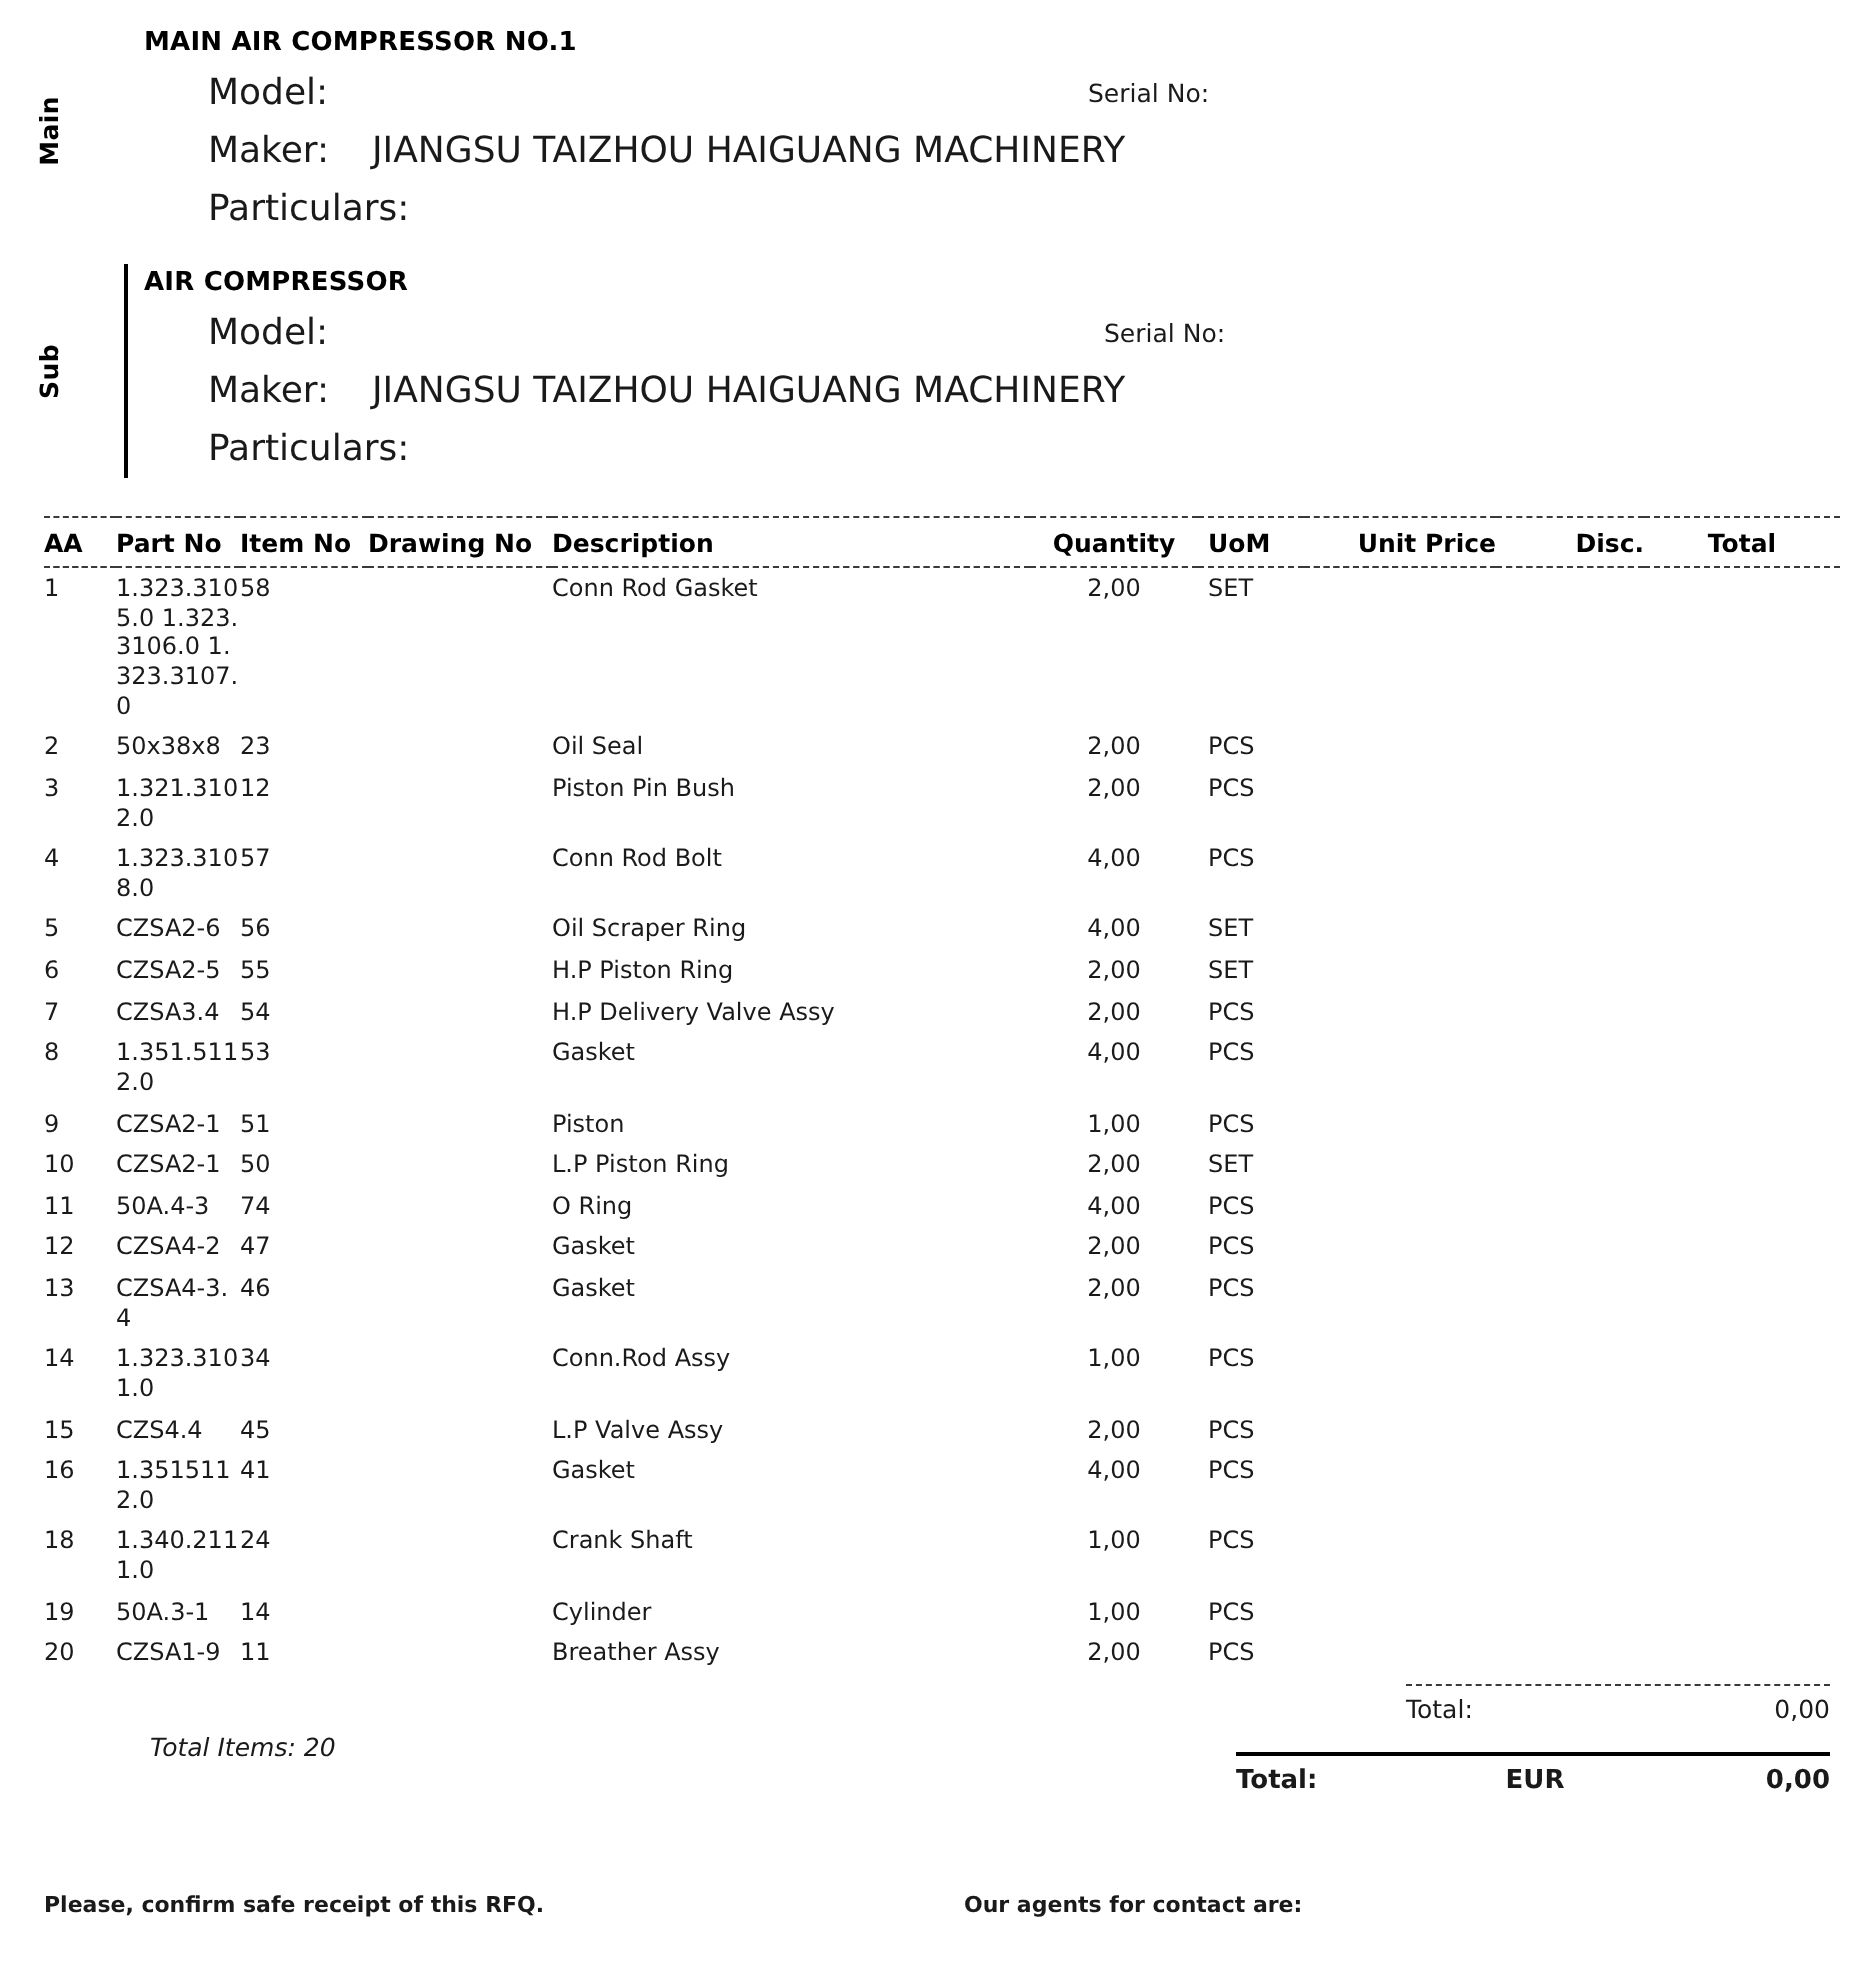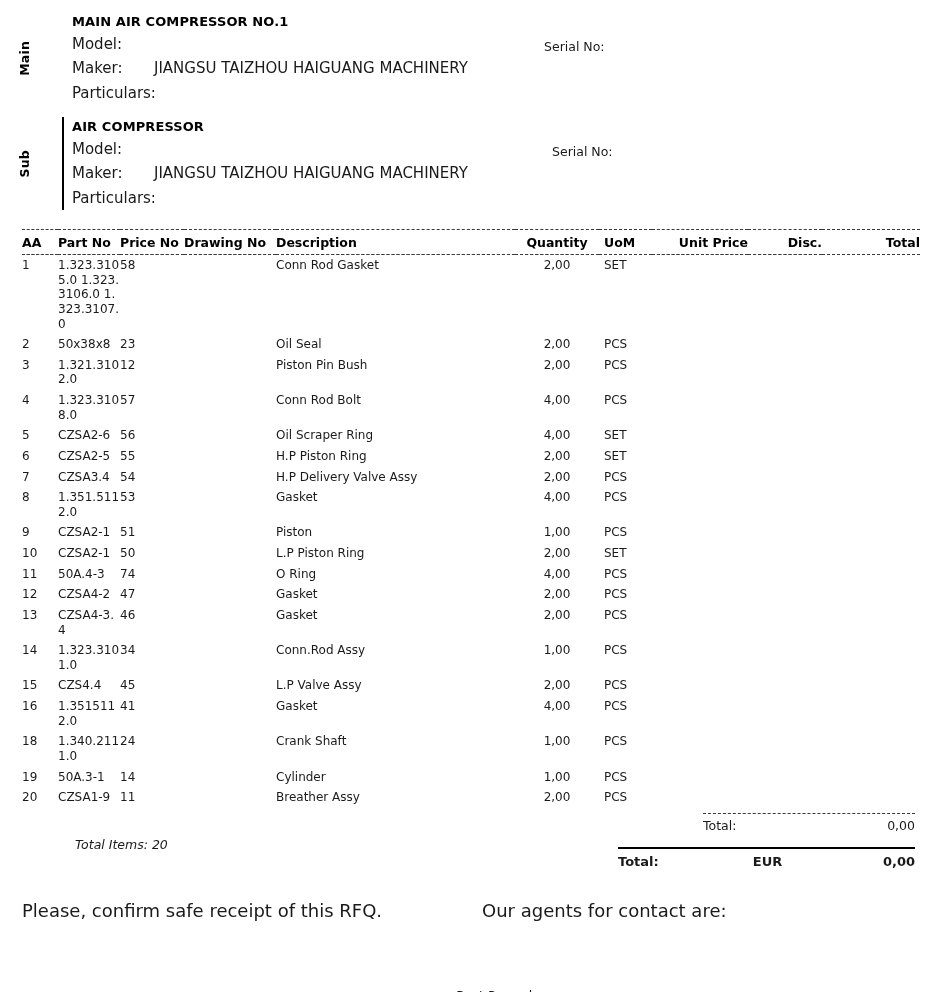--- a/index.html
+++ b/index.html
@@ -53,21 +53,22 @@
   .equip-title {
     font-weight: bold;
     font-size: 13px;
     color: #000;
     line-height: 1.55;
     letter-spacing: 0.1px;
   }
   .equip-row {
     display: flex;
     line-height: 1.62;
-    font-size: 15px;
+    font-size: 18px;
+    margin-left: 32px;
   }
   .equip-key {
     width: 82px;
     flex: 0 0 82px;
     white-space: nowrap;
   }
   .equip-val {
     flex: 0 0 auto;
     white-space: nowrap;
   }
@@ -111,21 +112,21 @@
 
   .c-aa      { width: 36px;  text-align: left;  }
   .c-part    { width: 62px;  text-align: left;  }
   .c-item    { width: 64px;  text-align: left;  }
   .c-draw    { width: 92px;  text-align: left;  }
   .c-desc    { width: 239px; text-align: left;  }
   .c-qty     { width: 84px;  text-align: center; }
   .c-uom     { width: 48px;  text-align: left;  padding-left: 5px !important; }
   .c-price   { width: 96px;  text-align: right; }
   .c-disc    { width: 74px;  text-align: right; }
-  .c-total   { width: 98px;  text-align: right; }
+  .c-total   { width: 98px;  }
 
   thead .c-uom { padding-left: 5px; }
 
   .partno {
     word-break: break-all;
     overflow-wrap: anywhere;
     line-height: 1.22;
   }
 
   
@@ -169,24 +170,25 @@
     left: 10px;
     top: 24px;
     font-style: italic;
     font-size: 12.5px;
     white-space: nowrap;
     margin-left: 43px;
   }
 
   
   .footer-note {
-    margin: 31px 22px 0 22px;
+    margin: 48px 22px 0 22px;
     position: relative;
     height: 22px;
-    font-size: 18px;
+    font-size: 11px;
+    font-weight: bold;
   }
   .footer-left  { position: absolute; left: 0px;   top: 0; white-space: nowrap; }
   .footer-right { position: absolute; left: 460px; top: 0; white-space: nowrap; }
 
   .signoff {
     margin-top: 60px;
     text-align: center;
     font-size: 12.5px;
   }
   .signoff div { line-height: 2.25; }
@@ -252,21 +254,21 @@
     </div>
   </div>
 </section>
 
 <div class="table-wrap">
   <table class="items">
     <thead>
       <tr>
         <th class="c-aa">AA</th>
         <th class="c-part">Part No</th>
-        <th class="c-item">Price No</th>
+        <th class="c-item">Item No</th>
         <th class="c-draw">Drawing No</th>
         <th class="c-desc">Description</th>
         <th class="c-qty">Quantity</th>
         <th class="c-uom">UoM</th>
         <th class="c-price">Unit Price</th>
         <th class="c-disc">Disc.</th>
         <th class="c-total">Total</th>
       </tr>
     </thead>
     <tbody id="items-tbody">

